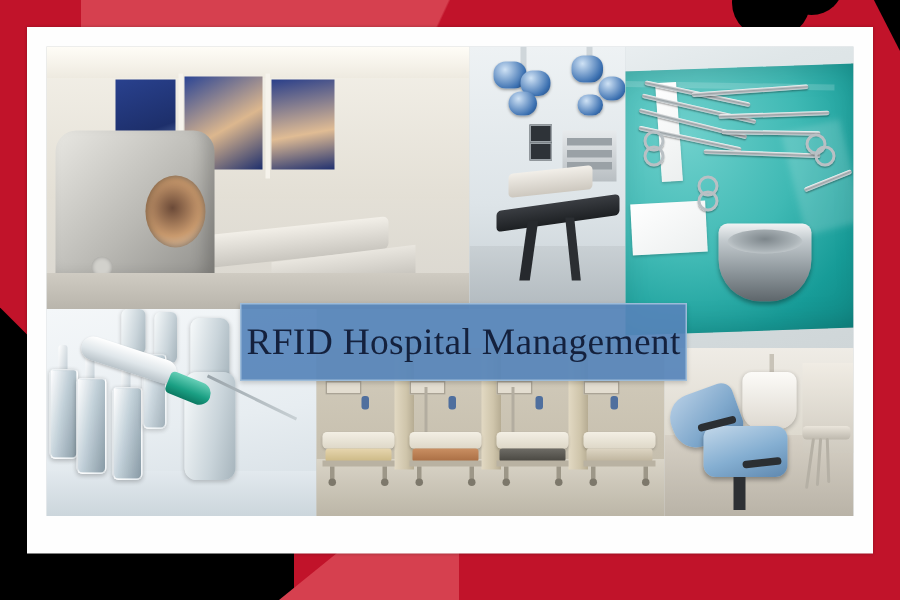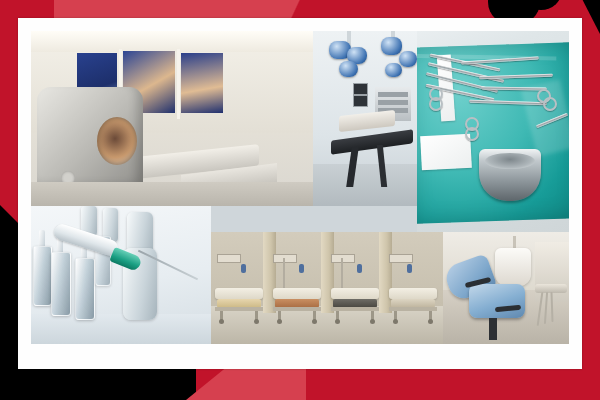--- a/index.html
+++ b/index.html
@@ -399,14 +399,17 @@
       <div class="dent-hose" style="left:108px;top:60px;height:30px;transform:rotate(-2deg);"></div>
       <div class="dent-back"></div>
       <div class="dent-seat"></div>
       <div class="dent-arm" style="left:22px;top:48px;transform:rotate(-14deg);"></div>
       <div class="dent-arm" style="left:52px;top:74px;transform:rotate(-6deg);"></div>
       <div class="dent-post"></div>
     </div>
 
   </div>
 
+  <div class="banner">
+    <span class="banner-text">RFID Hospital Management</span>
+  </div>
 
 </div>
 
 </body></html>

